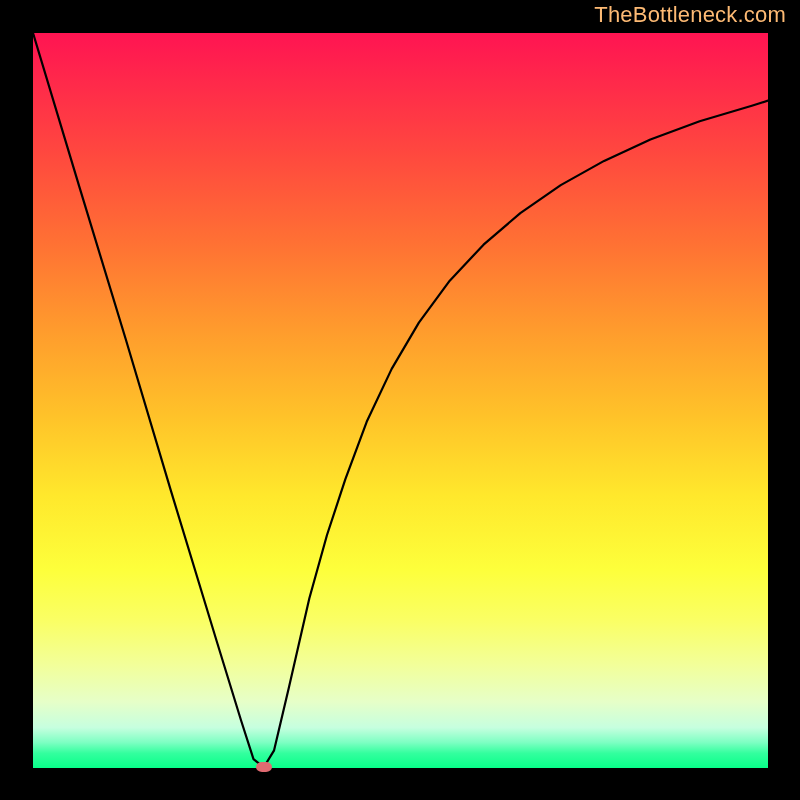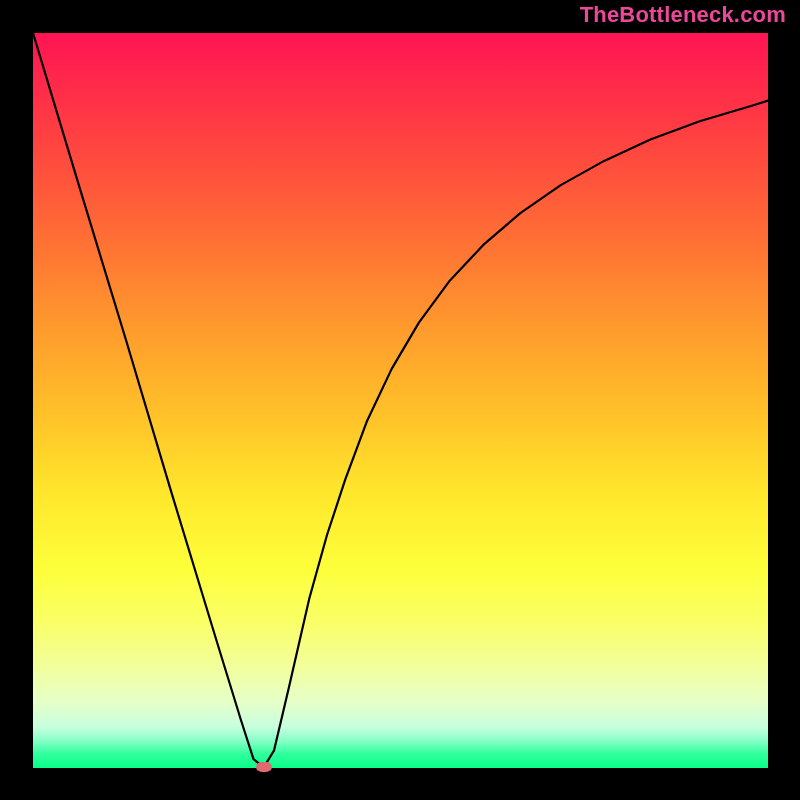--- a/index.html
+++ b/index.html
@@ -14,23 +14,23 @@
   .frame {
     position: relative;
     width: 800px;
     height: 800px;
     background: #000;
   }
   .watermark {
     position: absolute;
     top: 2px;
     right: 14px;
-    color: #ec4899;
+    color: #fdba74;
     font-size: 22px;
-    font-weight: 700;
+    font-weight: 400;
     letter-spacing: 0.2px;
     z-index: 10;
   }
   .plot-area {
     position: absolute;
     left: 33px;
     top: 33px;
     width: 735px;
     height: 735px;
     

